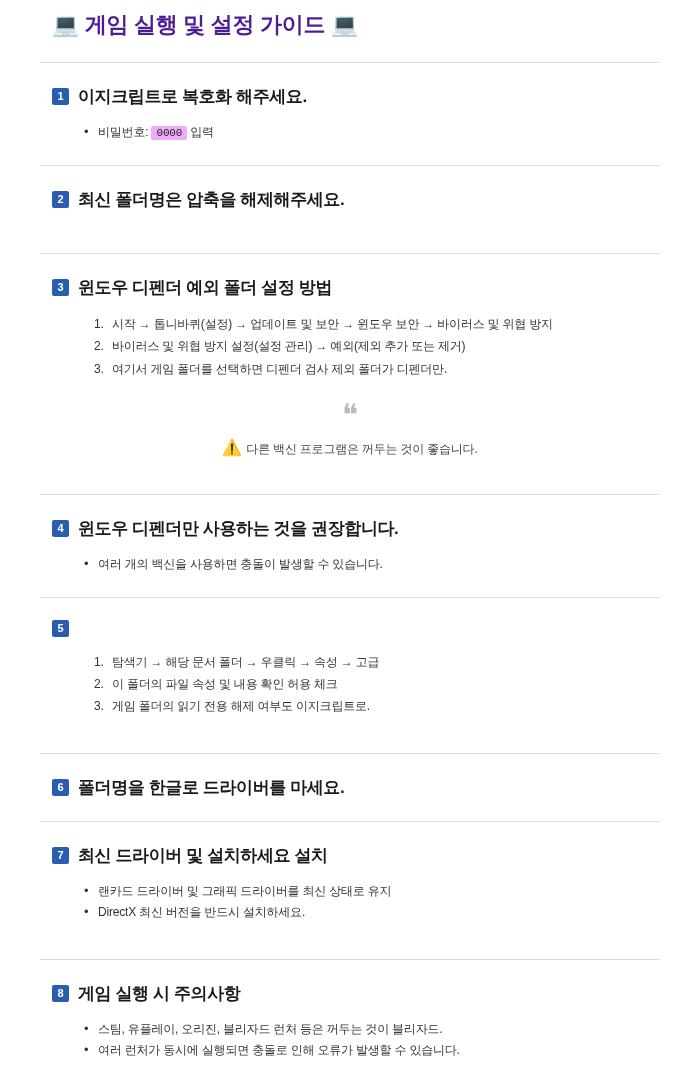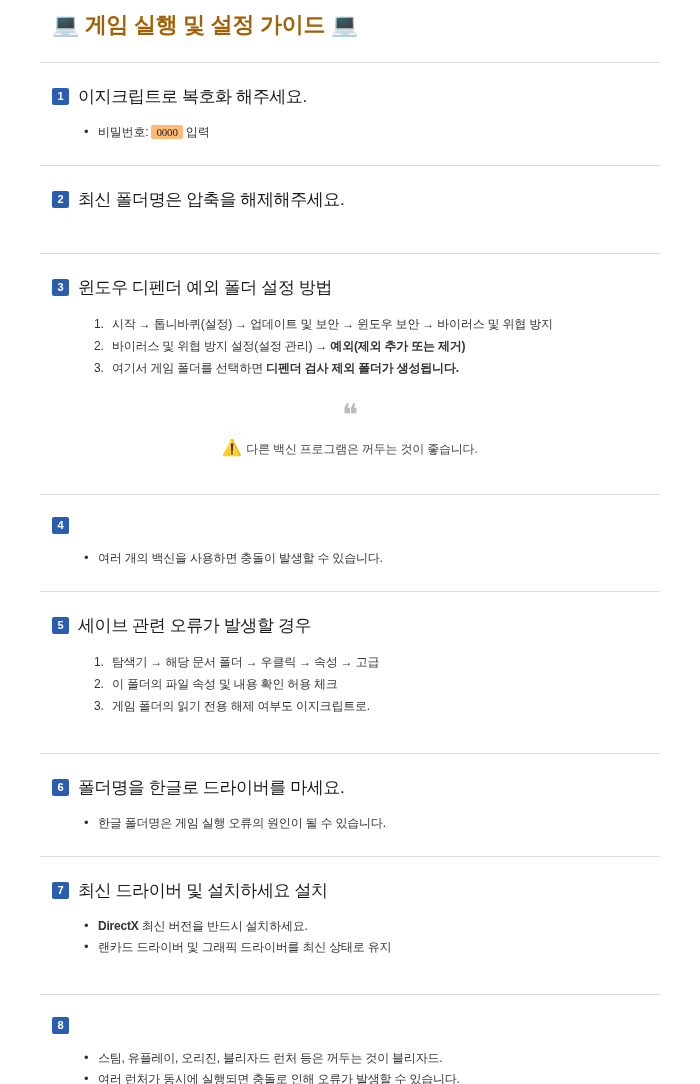--- a/index.html
+++ b/index.html
@@ -15,21 +15,21 @@
     -webkit-font-smoothing: antialiased;
   }
   .page {
     width: 700px;
     box-sizing: border-box;
     padding: 0 40px 10px 40px;
   }
   .doc-title {
     font-size: 22px;
     font-weight: bold;
-    color: #a16207;
+    color: #4c1d95;
     margin: 10px 0 6px 12px;
     letter-spacing: -0.3px;
   }
   .rule {
     border: 0;
     border-top: 1px solid #dddddd;
     margin: 22px 0 0 0;
   }
   .section {
     margin-top: 0;
@@ -49,21 +49,21 @@
     background: #2a5db0;
     color: #ffffff;
     font-size: 11px;
     font-weight: bold;
     border-radius: 2px;
     flex: 0 0 auto;
     line-height: 1;
   }
   .sec-title {
     font-size: 17px;
-    font-weight: normal;
+    font-weight: bold;
     color: #1a1a1a;
     letter-spacing: -0.4px;
   }
   ul.bullets {
     margin: 14px 0 0 0;
     padding-left: 58px;
     list-style: none;
   }
   ul.bullets li {
     position: relative;
@@ -95,28 +95,28 @@
     counter-increment: stepc;
   }
   ol.steps li::before {
     content: counter(stepc) ".";
     position: absolute;
     left: -18px;
     top: 0;
     color: #333333;
   }
   code.inline {
-    font-family: Liberation Serif, serif;
-    background: #fdba74;
+    font-family: Liberation Mono, monospace;
+    background: #f0abfc;
     border-radius: 2px;
     padding: 1px 5px;
     font-size: 11px;
     color: #222222;
   }
-  .bold-inline { font-weight: bold; }
+  .bold-inline { font-weight: normal; }
   .quote-block {
     margin: 26px 0 0 0;
     text-align: center;
   }
   .quote-mark {
     font-family: "Liberation Serif", serif;
     font-size: 30px;
     color: #bbbbbb;
     line-height: 0.6;
     display: block;
@@ -163,81 +163,79 @@
   </div>
 
   <div class="section">
     <div class="sec-head">
       <span class="num-badge">3</span>
       <span class="sec-title">윈도우 디펜더 예외 폴더 설정 방법</span>
     </div>
     <ol class="steps">
       <li>시작 → 톱니바퀴(설정) → 업데이트 및 보안 → 윈도우 보안 → 바이러스 및 위협 방지</li>
       <li>바이러스 및 위협 방지 설정(설정 관리) → <span class="bold-inline">예외(제외 추가 또는 제거)</span></li>
-      <li>여기서 게임 폴더를 선택하면 <span class="bold-inline">디펜더 검사 제외 폴더가 생성됩니다.</span></li>
+      <li>여기서 게임 폴더를 선택하면 <span class="bold-inline">디펜더 검사 제외 폴더가 디펜더만.</span></li>
     </ol>
     <div class="quote-block">
       <span class="quote-mark">❝</span>
       <span class="warn-icon">⚠️</span><span class="quote-text">다른 백신 프로그램은 꺼두는 것이 좋습니다.</span>
     </div>
     <div class="spacer-sm"></div>
     <hr class="rule">
   </div>
 
   <div class="section">
     <div class="sec-head">
       <span class="num-badge">4</span>
+      <span class="sec-title">윈도우 디펜더만 사용하는 것을 권장합니다.</span>
     </div>
     <ul class="bullets">
       <li>여러 개의 백신을 사용하면 충돌이 발생할 수 있습니다.</li>
     </ul>
     <hr class="rule">
   </div>
 
   <div class="section">
     <div class="sec-head">
       <span class="num-badge">5</span>
-      <span class="sec-title">세이브 관련 오류가 발생할 경우</span>
     </div>
     <ol class="steps">
       <li>탐색기 → 해당 문서 폴더 → 우클릭 → 속성 → 고급</li>
       <li>이 폴더의 파일 속성 및 내용 확인 허용 체크</li>
       <li>게임 폴더의 읽기 전용 해제 여부도 이지크립트로.</li>
     </ol>
     <div class="spacer-sm"></div>
     <hr class="rule">
   </div>
 
   <div class="section">
     <div class="sec-head">
       <span class="num-badge">6</span>
       <span class="sec-title">폴더명을 한글로 드라이버를 마세요.</span>
     </div>
-    <ul class="bullets">
-      <li>한글 폴더명은 게임 실행 오류의 원인이 될 수 있습니다.</li>
-    </ul>
     <hr class="rule">
   </div>
 
   <div class="section">
     <div class="sec-head">
       <span class="num-badge">7</span>
       <span class="sec-title">최신 드라이버 및 설치하세요 설치</span>
     </div>
     <ul class="bullets">
+      <li>랜카드 드라이버 및 그래픽 드라이버를 최신 상태로 유지</li>
       <li><span class="bold-inline">DirectX</span> 최신 버전을 반드시 설치하세요.</li>
-      <li>랜카드 드라이버 및 그래픽 드라이버를 최신 상태로 유지</li>
     </ul>
     <div class="spacer-sm"></div>
     <hr class="rule">
   </div>
 
   <div class="section">
     <div class="sec-head">
       <span class="num-badge">8</span>
+      <span class="sec-title">게임 실행 시 주의사항</span>
     </div>
     <ul class="bullets">
       <li>스팀, 유플레이, 오리진, 블리자드 런처 등은 꺼두는 것이 블리자드.</li>
       <li>여러 런처가 동시에 실행되면 충돌로 인해 오류가 발생할 수 있습니다.</li>
     </ul>
   </div>
 
 </div>
 
 </body></html>

